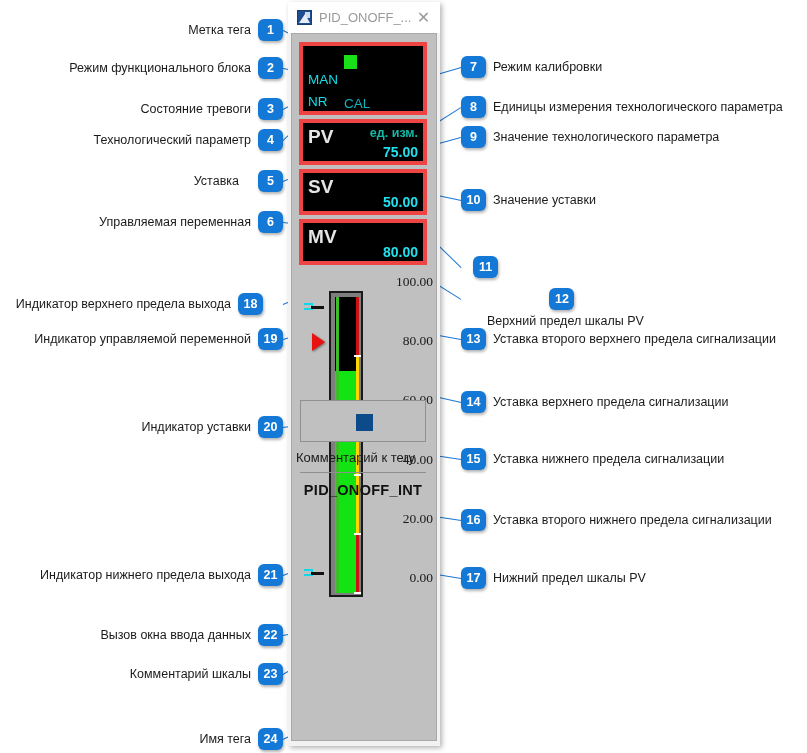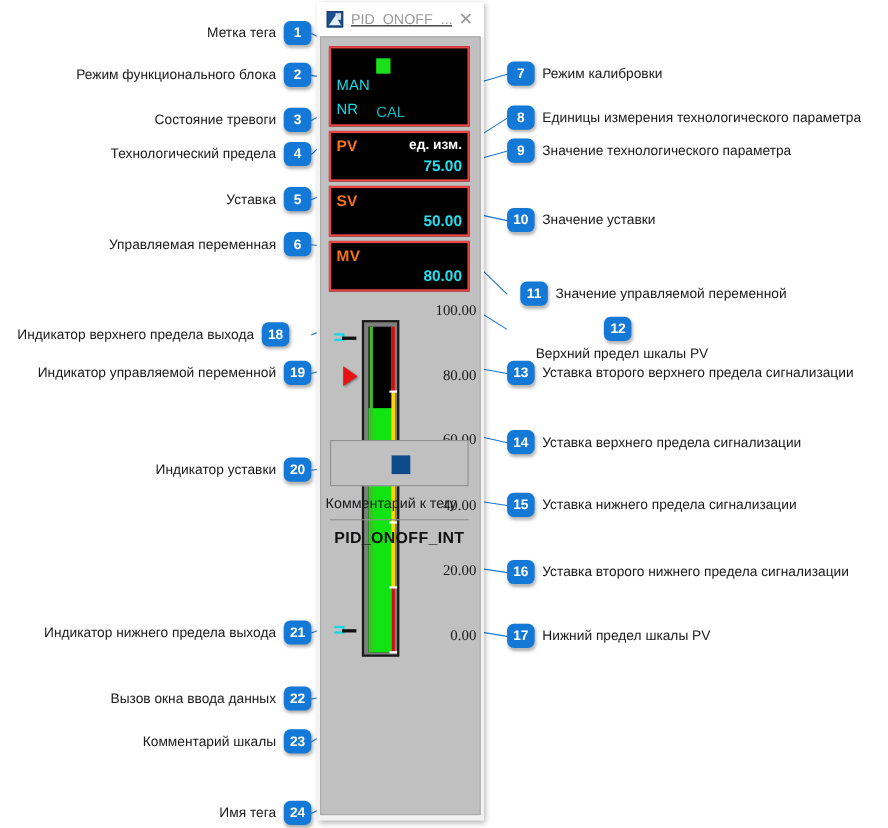--- a/index.html
+++ b/index.html
@@ -28,21 +28,21 @@
   .leader{position:absolute;background:#1b76d2;height:1.4px;transform-origin:0 50%;}
 
   
   #win{
     position:absolute;left:288px;top:2px;width:152px;height:744px;
     background:#f2f2f2;
     box-shadow:2px 2px 5px rgba(0,0,0,.30);
   }
   #titlebar{
     position:absolute;left:0;top:0;width:152px;height:31px;background:#ffffff;
-    display:flex;align-items:center;text-decoration:underline;
+    display:flex;align-items:center;
   }
   #appicon{
     width:15px;height:15px;margin-left:9px;flex:0 0 auto;position:relative;
     background:#1d4e8f;border:1px solid #15406f;box-sizing:border-box;
   }
   #appicon:after{
     content:"";position:absolute;left:1px;bottom:1px;
     border-left:6px solid transparent;border-right:5px solid transparent;
     border-bottom:9px solid #e8eef6;
   }
@@ -57,39 +57,39 @@
     font-size:16px;line-height:17px;text-align:center;font-family:"DejaVu Sans",sans-serif;
   }
 
   
   #fp{
     position:absolute;left:3px;top:31px;width:146px;height:708px;
     background:#c0c0c0;border:1px solid #a8a8a8;box-sizing:border-box;
   }
 
   .blackbox{
-    position:absolute;background:#000000;border:2px solid #ef4444;box-sizing:border-box;text-align:right;
+    position:absolute;background:#000000;border:4px solid #ef4444;box-sizing:border-box;text-align:right;
   }
   #box-tag{left:7px;top:8px;width:128px;height:73px;}
   #box-pv {left:7px;top:85px;width:128px;height:46px;}
   #box-sv {left:7px;top:135px;width:128px;height:46px;}
   #box-mv {left:7px;top:185px;width:128px;height:46px;}
 
-  .lbl-w{position:absolute;color:#f97316;font-size:14px;font-weight:bold;letter-spacing:.2px;}
+  .lbl-w{position:absolute;color:#e5e5e5;font-size:19px;font-weight:bold;letter-spacing:.2px;}
   .val-c{position:absolute;color:#23e0ee;font-size:14px;font-weight:bold;right:5px;}
   .cyan{position:absolute;color:#16dce8;font-size:13.5px;}
   .cyan-dim{position:absolute;color:#12b2bd;font-size:13.5px;}
 
   #tagsq{position:absolute;left:41px;top:9px;width:13px;height:14px;background:#1ae01a;}
   #mantxt{left:5px;top:26px;}
   #nrtxt{left:5px;top:48px;}
   #caltxt{left:41px;top:50px;}
 
   #pvlbl{left:5px;top:3px;}
-  #pvunit{position:absolute;right:5px;top:3px;color:#ffffff;font-size:12.5px;font-weight:bold;}
+  #pvunit{position:absolute;right:5px;top:3px;color:#14b8a6;font-size:12.5px;font-weight:bold;}
   #pvval{top:21px;}
   #svlbl{left:5px;top:3px;}
   #svval{top:21px;}
   #mvlbl{left:5px;top:3px;}
   #mvval{top:21px;}
 
   
   #bararea{position:absolute;left:0;top:245px;width:146px;height:340px;}
   #barframe{
     position:absolute;left:37px;top:12px;width:34px;height:306px;
@@ -179,24 +179,24 @@
       </div>
       <div class="callout left" style="top: 57px; left: 0px; width: 283px; justify-content: flex-end;">
         <span class="txt">Режим функционального блока</span>
         <span class="badge">2</span>
       </div>
       <div class="callout left" style="top: 98px; left: 0px; width: 283px; justify-content: flex-end;">
         <span class="txt">Состояние тревоги</span>
         <span class="badge">3</span>
       </div>
       <div class="callout left" style="top: 129px; left: 0px; width: 283px; justify-content: flex-end;">
-        <span class="txt">Технологический предела</span>
+        <span class="txt">Технологический параметр</span>
         <span class="badge">4</span>
       </div>
-      <div class="callout left" style="top: 170px; left: 0px; width: 283px; justify-content: flex-end;">
+      <div class="callout left" style="top: 170px; left: 0px; width: 283px; justify-content: flex-end; gap: 12px;">
         <span class="txt">Уставка</span>
         <span class="badge">5</span>
       </div>
       <div class="callout left" style="top: 211px; left: 0px; width: 283px; justify-content: flex-end;">
         <span class="txt">Управляемая переменная</span>
         <span class="badge">6</span>
       </div>
       <div class="callout left" style="top: 293px; left: 0px; width: 263px; justify-content: flex-end;">
         <span class="txt">Индикатор верхнего предела выхода</span>
         <span class="badge">18</span>
@@ -238,21 +238,20 @@
       <div class="callout right" style="top: 126px; left: 461px;">
         <span class="badge">9</span>
         <span class="txt">Значение технологического параметра</span>
       </div>
       <div class="callout right" style="top: 189px; left: 461px;">
         <span class="badge">10</span>
         <span class="txt">Значение уставки</span>
       </div>
       <div class="callout right" style="top: 256px; left: 461px; padding-left: 12px;">
         <span class="badge">11</span>
-        <span class="txt">Значение управляемой переменной</span>
       </div>
       <div class="callout right" style="top: 288px; left: 480px; flex-direction: column;">
         <span class="badge">12</span>
         <span class="txt">Верхний предел шкалы PV</span>
       </div>
       <div class="callout right" style="top: 328px; left: 461px;">
         <span class="badge">13</span>
         <span class="txt">Уставка второго верхнего предела сигнализации</span>
       </div>
       <div class="callout right" style="top: 391px; left: 461px;">

